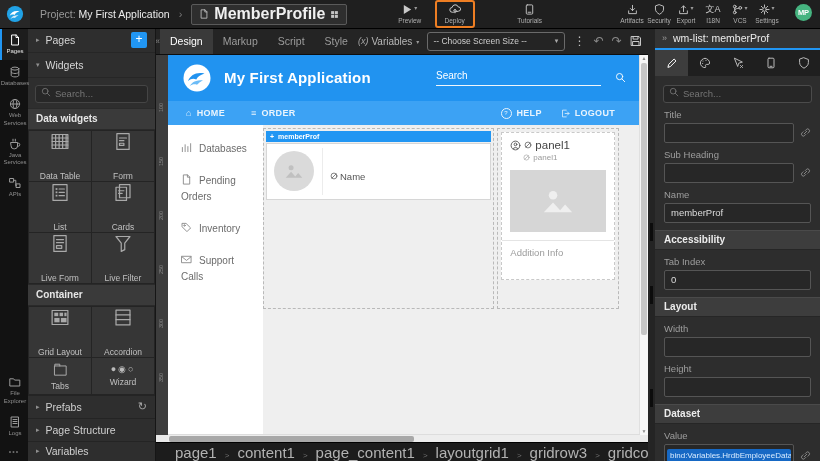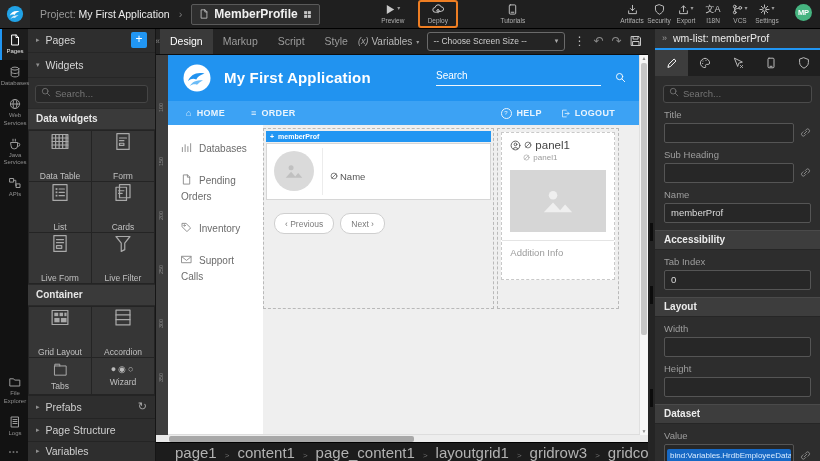--- a/index.html
+++ b/index.html
@@ -10,21 +10,21 @@
 
   
   #topbar{position:absolute;left:0;top:0;width:820px;height:28px;background:#1f1f1f;border-bottom:1px solid #000;
           display:flex;align-items:center;z-index:6}
   .logo-tile{width:30px;height:28px;background:#272727;display:flex;align-items:center;justify-content:center}
   .proj{margin-left:10px;font-size:10.5px;color:#9a9a9a;white-space:nowrap}
   .proj b{color:#ececec;font-weight:normal;margin-left:3px}
   .tb-chev{color:#777;font-size:11px;margin:0 9px}
   .page-tab{display:flex;align-items:center;gap:5px;border:1px solid #5a5a5a;background:#2e2e2e;border-radius:2px;
             height:19px;padding:0 7px;color:#c5c5c5}
-  .page-tab .lbl{font-size:12px;font-weight:bold;color:#f0f0f0}
+  .page-tab .lbl{font-size:16px;font-weight:bold;color:#f0f0f0}
   .tb-action{display:flex;flex-direction:column;align-items:center;gap:2px;color:#c9c9c9;min-width:26px}
   .tb-action .lbl{font-size:6.5px;color:#b0b0b0;white-space:nowrap}
   .tb-caret{font-size:6px;color:#999;margin-left:1px}
   .icon-row{display:flex;align-items:flex-start}
   .deploy-box{border:2px solid #ee7e23;border-radius:3px;padding:1px 5px 2px;margin-left:12px}
   .tb-right{display:flex;align-items:flex-start;gap:1px;margin-right:8px}
   .avatar{width:17px;height:17px;border-radius:50%;background:#46b480;color:#fff;font-size:7.5px;font-weight:bold;
           display:flex;align-items:center;justify-content:center;margin-left:14px}
   .i18n-glyph{font-size:9px;line-height:11px;height:11px;color:#c9c9c9}
 
@@ -679,24 +679,20 @@
                   </svg>
                 </div>
               <div class="vdiv"></div>
               <div class="lfield">
                 <svg class="ic bindic" width="8" height="8">
                     <use href="#i-bind"></use>
                   </svg>
                 <span>Name</span>
               </div>
             </div>
-            <div class="pager">
-              <div class="pill">‹ Previous</div>
-              <div class="pill">Next ›</div>
-            </div>
           </div>
           <div class="gcol2">
             <div class="panelw">
               <div class="phead">
                 <svg class="ic" width="11" height="11" style="color:#555">
                     <use href="#i-person"></use>
                   </svg>
                 <svg class="ic" width="8" height="8" style="color:#444">
                     <use href="#i-bind"></use>
                   </svg>

